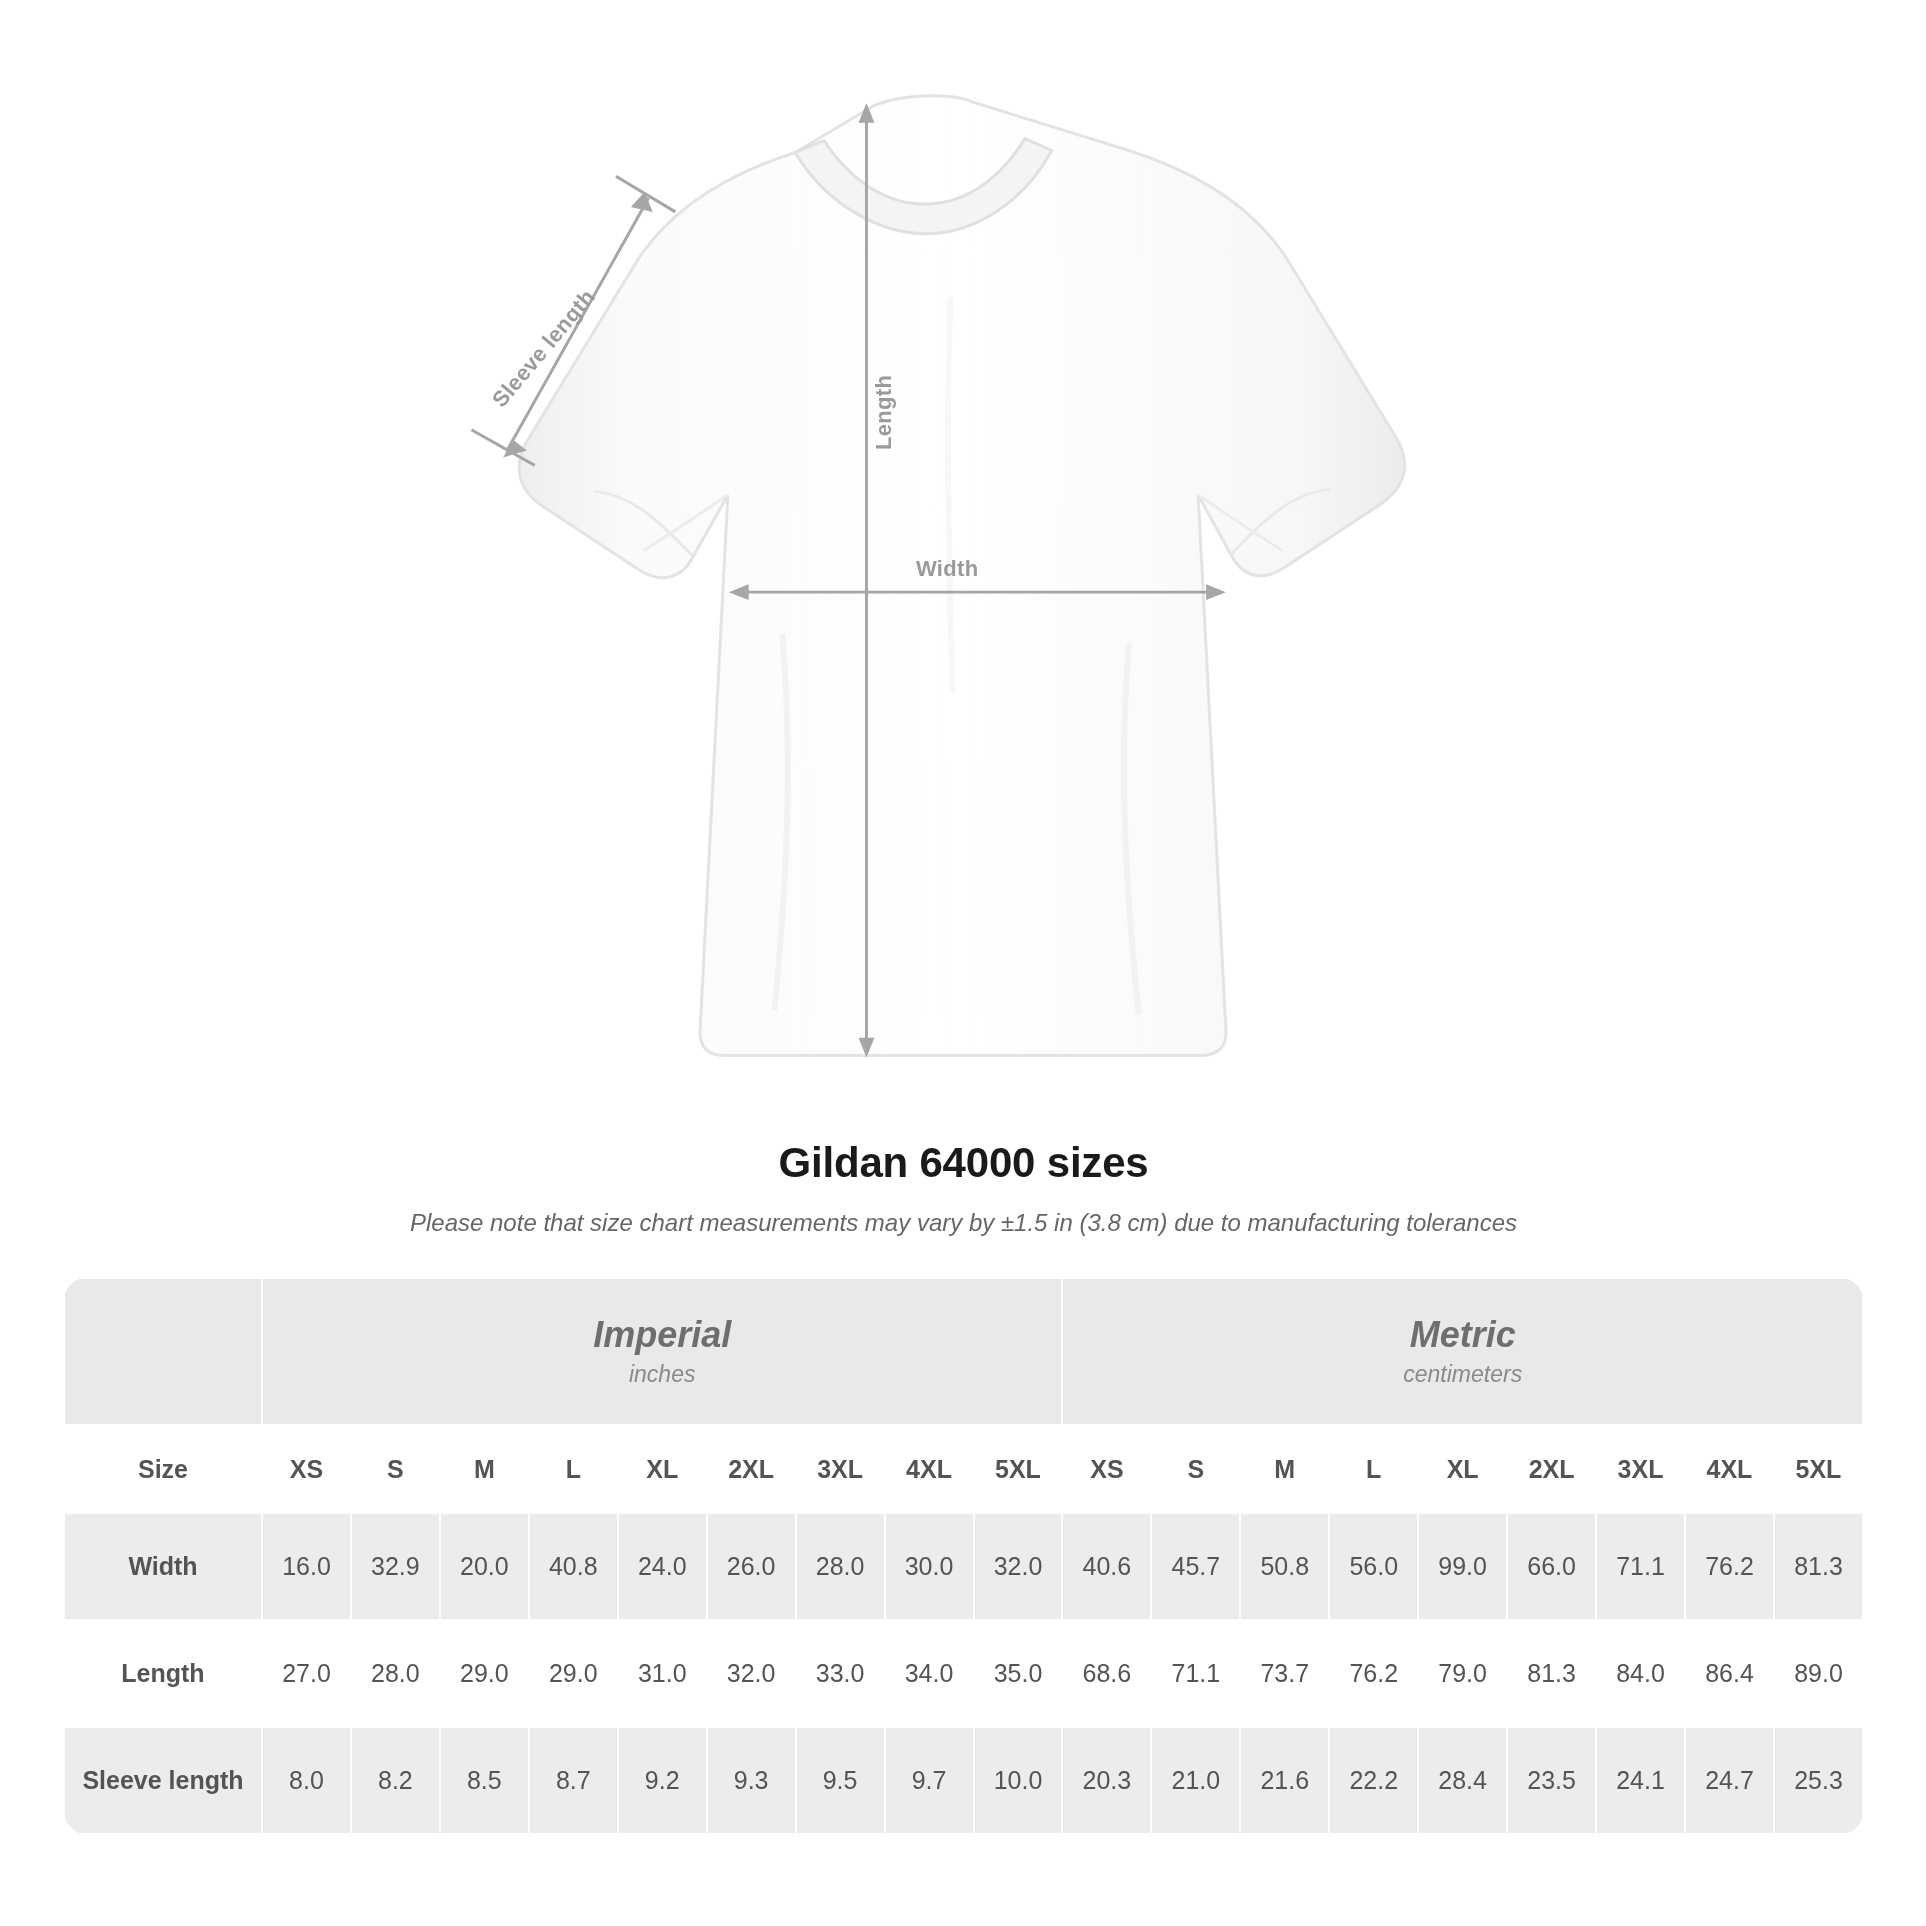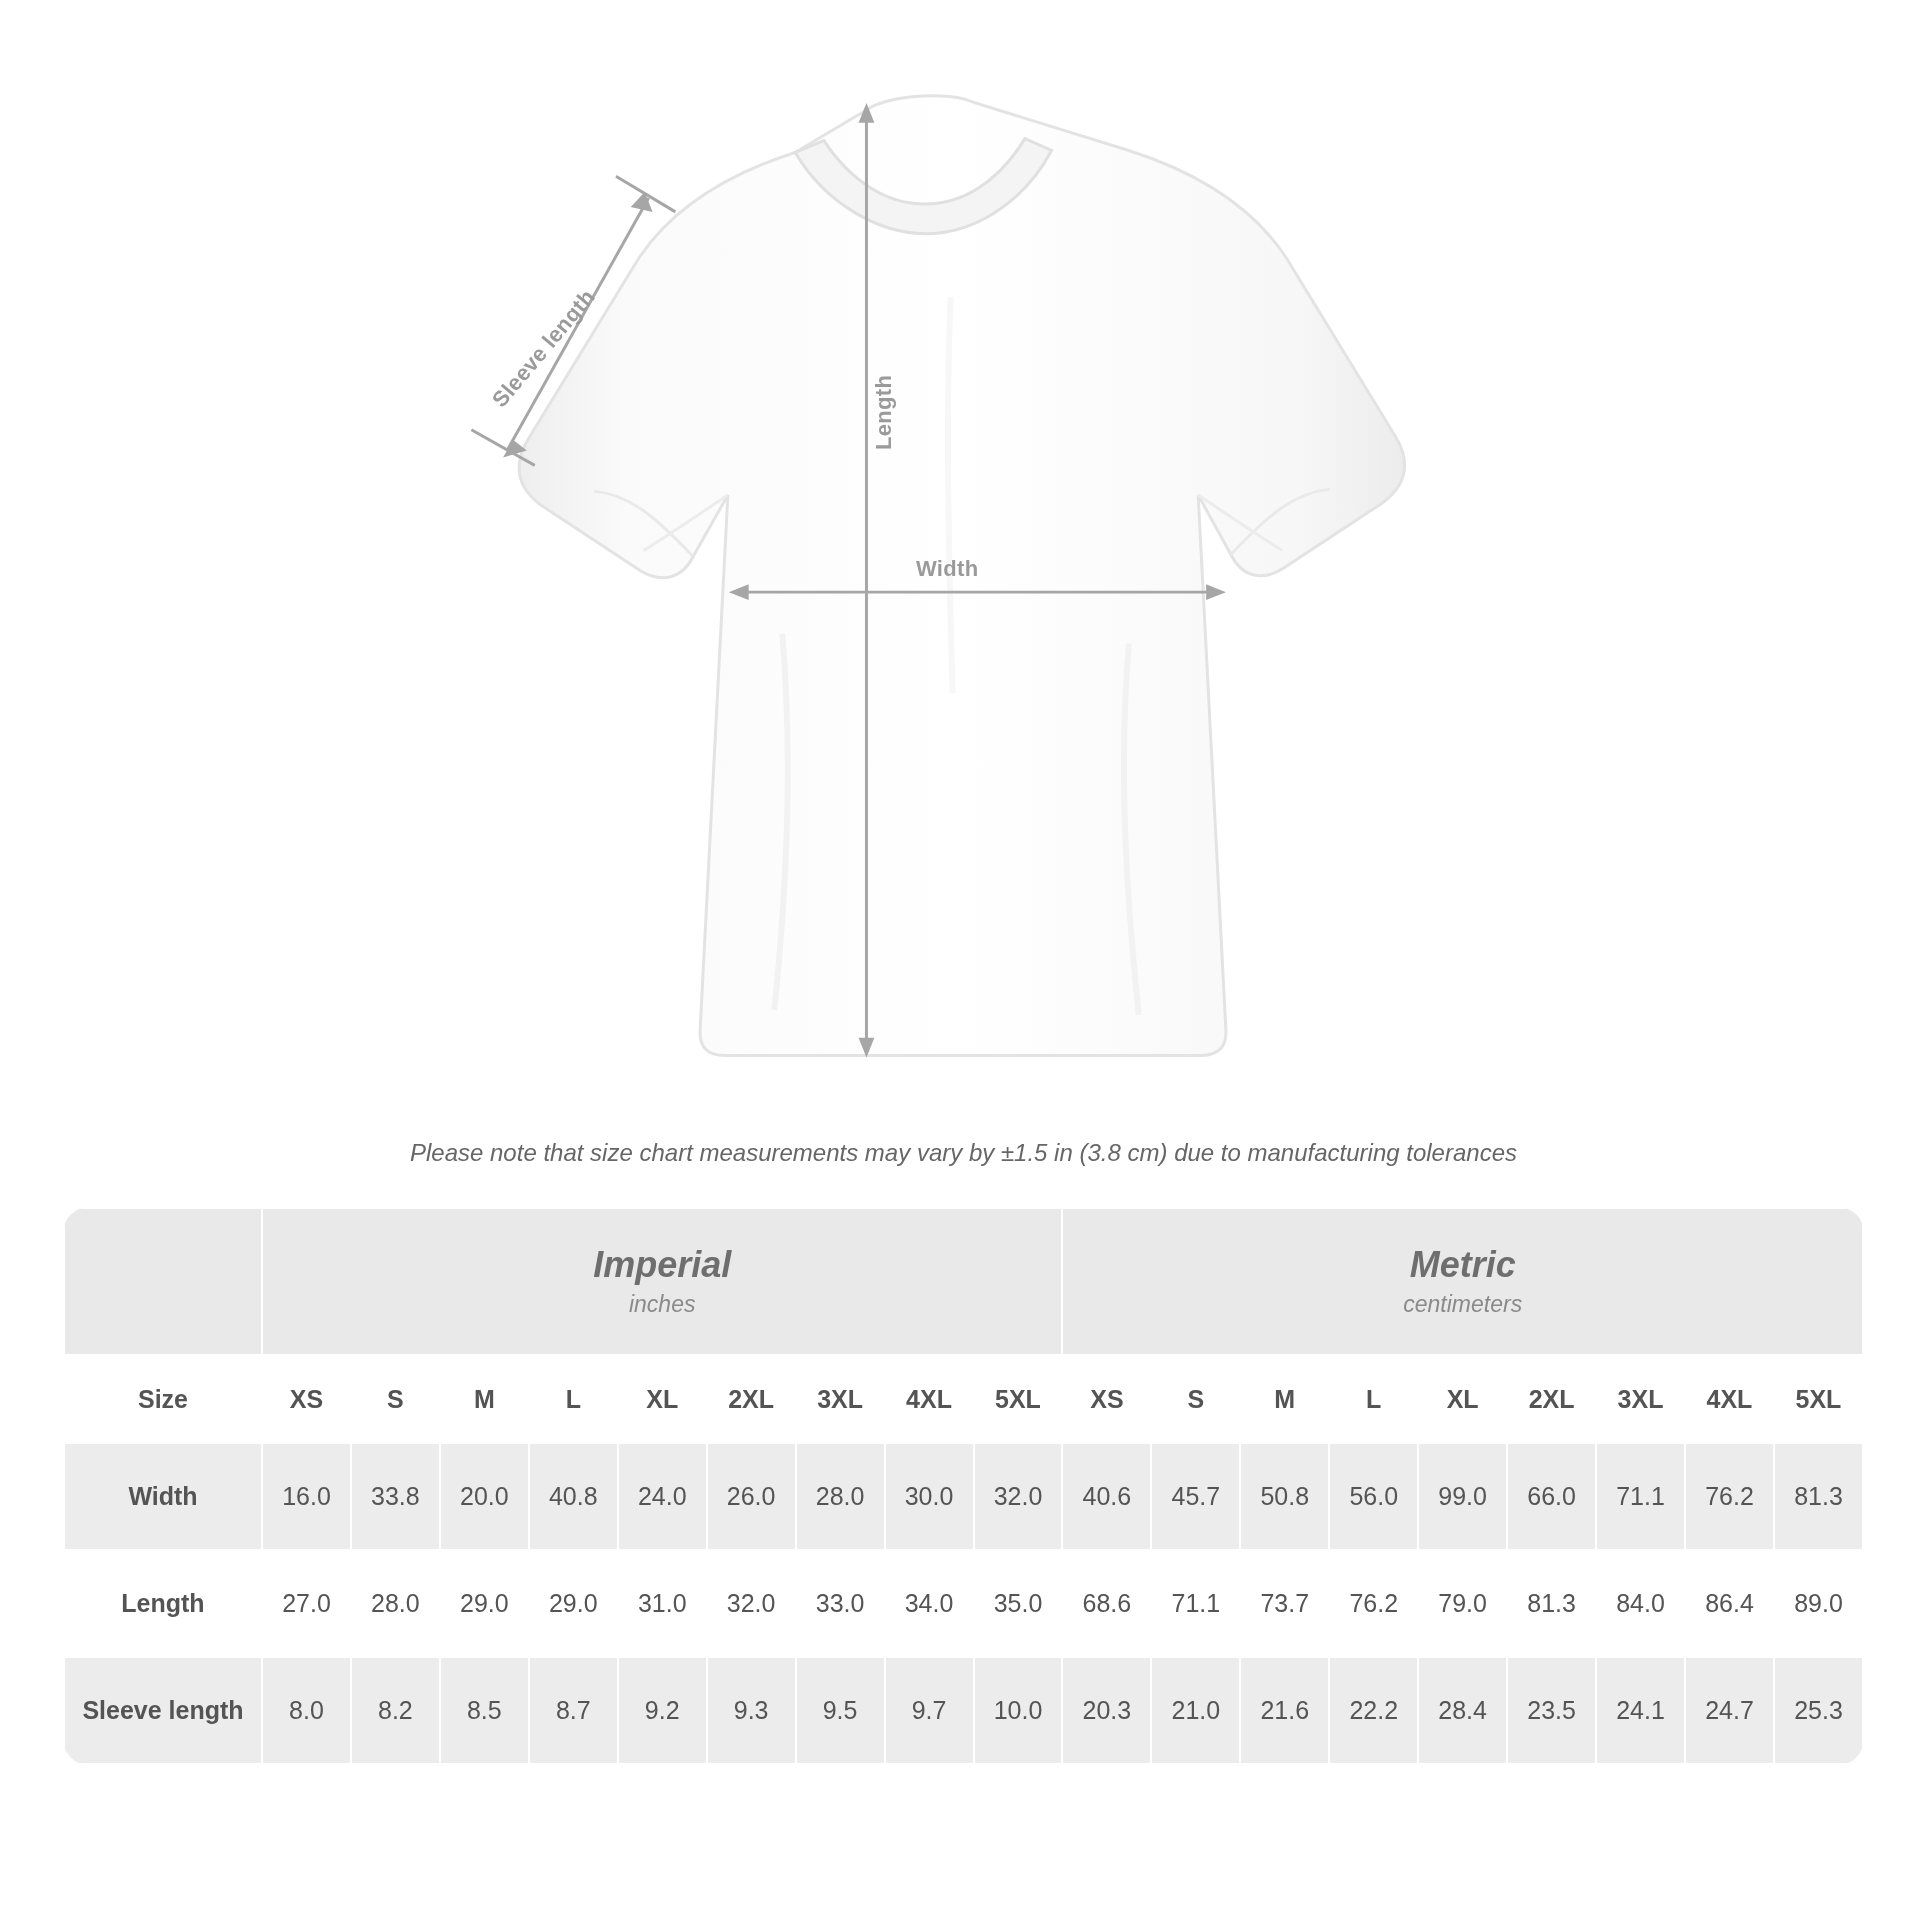--- a/index.html
+++ b/index.html
@@ -208,20 +208,21 @@
       <line x1="476" y1="434" x2="540" y2="470" stroke="#a6a6a6" stroke-width="3"></line>
       <line x1="622" y1="178" x2="682" y2="214" stroke="#a6a6a6" stroke-width="3"></line>
     </svg>
 
     <div class="dim-label width-label">Width</div>
     <div class="dim-label length-label">Length</div>
     <div class="dim-label sleeve-label">Sleeve length</div>
   </div>
 
   <div class="title-block">
+    <h1 class="chart-title">Gildan 64000 sizes</h1>
     <p class="chart-note">Please note that size chart measurements may vary by ±1.5 in (3.8 cm) due to manufacturing tolerances</p>
   </div>
 
   <div class="table-wrap">
     <table class="size-table">
       <tbody id="table-body">
           <tr class="unit-header">
             <td class="first-col"></td>
             <td colspan="9">
               <div class="unit-title">Imperial</div>
@@ -249,21 +250,21 @@
             <td>L</td>
             <td>XL</td>
             <td>2XL</td>
             <td>3XL</td>
             <td>4XL</td>
             <td>5XL</td>
           </tr>
           <tr class="data-row shade">
             <td class="first-col row-head">Width</td>
             <td>16.0</td>
-            <td>33.8</td>
+            <td>32.9</td>
             <td>20.0</td>
             <td>40.8</td>
             <td>24.0</td>
             <td>26.0</td>
             <td>28.0</td>
             <td>30.0</td>
             <td>32.0</td>
             <td>40.6</td>
             <td>45.7</td>
             <td>50.8</td>

